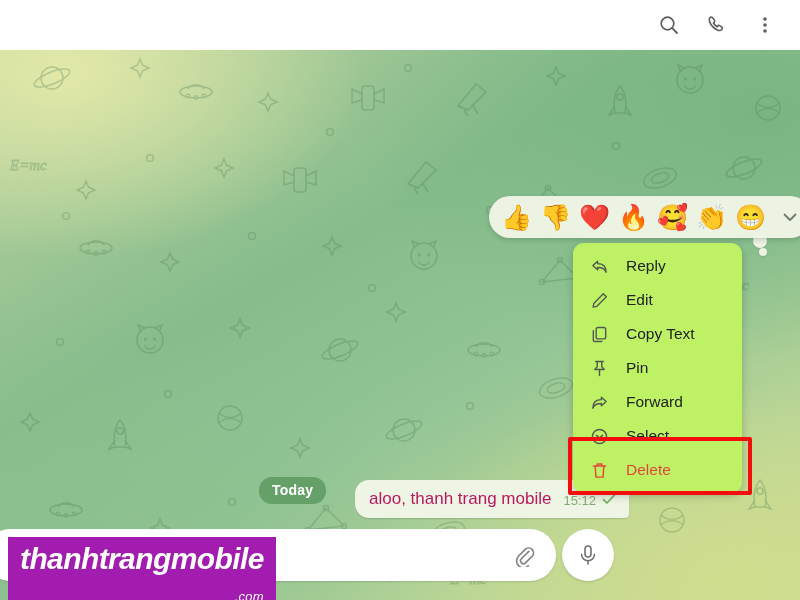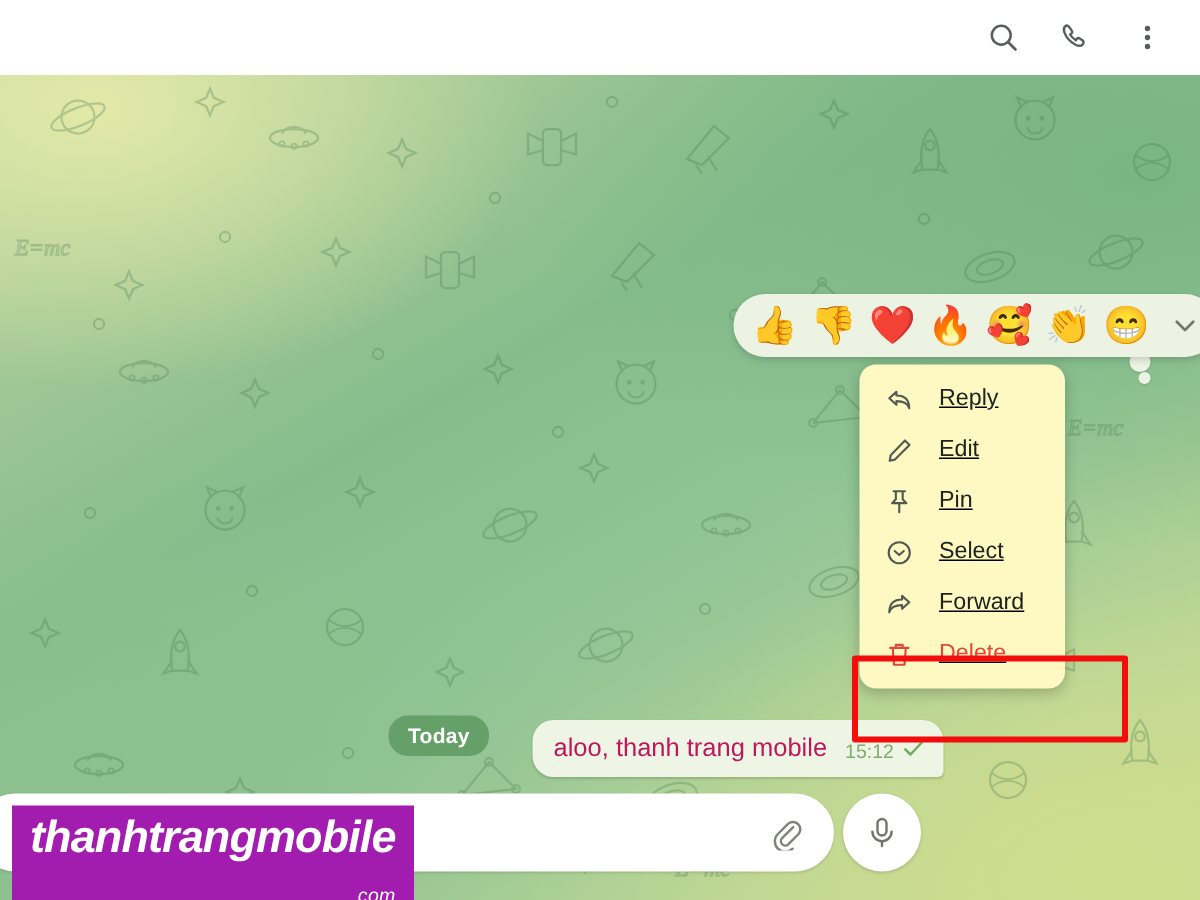--- a/index.html
+++ b/index.html
@@ -145,28 +145,27 @@
     z-index: 29;
     box-shadow: 0 1px 2px rgba(0,0,0,0.10);
   }
   .bubble-dot.d1 { left: 753px; top: 234px; width: 14px; height: 14px; }
   .bubble-dot.d2 { left: 759px; top: 248px; width: 8px;  height: 8px; }
 
   
   .context-menu {
     position: absolute;
     left: 573px; top: 243px;
-    width: 137px;
-    background: #fef9c3;
+    width: 169px;
+    background: #bef264;
     border-radius: 11px;
     padding: 6px 0 6px 0;
     box-shadow: 0 3px 9px rgba(0,0,0,0.22);
     z-index: 25;
     overflow: hidden;
-    text-decoration: underline;
   }
   .menu-item {
     height: 34px;
     display: flex;
     align-items: center;
     padding-left: 14px;
   }
   .menu-ico {
     width: 24px;
     min-width: 24px;
@@ -491,49 +490,58 @@
 
     <div class="menu-item">
       <span class="menu-ico">
         <svg width="19" height="19" viewBox="0 0 20 20">
           <path d="M14 2.8 L17.2 6 L7 16.2 L3.3 17 L4 13.2 Z" fill="none" stroke="currentColor" stroke-width="1.5" stroke-linejoin="round"></path>
         </svg>
       </span>
       <span class="menu-label">Edit</span>
     </div>
 
+    <div class="menu-item">
+      <span class="menu-ico">
+        <svg width="19" height="19" viewBox="0 0 20 20">
+          <rect x="6.5" y="2.6" width="10" height="12" rx="2" fill="none" stroke="currentColor" stroke-width="1.5"></rect>
+          <path d="M12.5 17.4 L5.5 17.4 A2 2 0 0 1 3.5 15.4 L3.5 6" fill="none" stroke="currentColor" stroke-width="1.5" stroke-linecap="round"></path>
+        </svg>
+      </span>
+      <span class="menu-label">Copy Text</span>
+    </div>
 
     <div class="menu-item">
       <span class="menu-ico">
         <svg width="19" height="19" viewBox="0 0 20 20">
           <path d="M6 2.6 L14 2.6 M7.6 2.6 L7.6 8.2 L5 11 L15 11 L12.4 8.2 L12.4 2.6" fill="none" stroke="currentColor" stroke-width="1.5" stroke-linecap="round" stroke-linejoin="round"></path>
           <path d="M10 11 L10 17.4" fill="none" stroke="currentColor" stroke-width="1.5" stroke-linecap="round"></path>
         </svg>
       </span>
       <span class="menu-label">Pin</span>
     </div>
 
     <div class="menu-item">
       <span class="menu-ico">
         <svg width="19" height="19" viewBox="0 0 20 20">
+          <path d="M12 4.5 L17 9 L12 13.5 L12 11 C7 11 4 12.5 3 16
+                   C3 9.5 6.5 7 12 7 Z" fill="none" stroke="currentColor" stroke-width="1.5" stroke-linejoin="round"></path>
+        </svg>
+      </span>
+      <span class="menu-label">Forward</span>
+    </div>
+
+    <div class="menu-item">
+      <span class="menu-ico">
+        <svg width="19" height="19" viewBox="0 0 20 20">
           <circle cx="10" cy="10" r="7.4" fill="none" stroke="currentColor" stroke-width="1.5"></circle>
           <path d="M6.8 8.8 L10 11.6 L13.2 8.8" fill="none" stroke="currentColor" stroke-width="1.5" stroke-linecap="round" stroke-linejoin="round"></path>
         </svg>
       </span>
       <span class="menu-label">Select</span>
-    </div>
-
-    <div class="menu-item">
-      <span class="menu-ico">
-        <svg width="19" height="19" viewBox="0 0 20 20">
-          <path d="M12 4.5 L17 9 L12 13.5 L12 11 C7 11 4 12.5 3 16
-                   C3 9.5 6.5 7 12 7 Z" fill="none" stroke="currentColor" stroke-width="1.5" stroke-linejoin="round"></path>
-        </svg>
-      </span>
-      <span class="menu-label">Forward</span>
     </div>
 
     <div class="menu-item danger">
       <span class="menu-ico">
         <svg width="19" height="19" viewBox="0 0 20 20">
           <path d="M3.6 5.2 L16.4 5.2" stroke="currentColor" stroke-width="1.5" stroke-linecap="round"></path>
           <path d="M5.4 5.2 L6.3 17 L13.7 17 L14.6 5.2" fill="none" stroke="currentColor" stroke-width="1.5" stroke-linejoin="round"></path>
           <path d="M7.6 5.2 L7.6 3.1 L12.4 3.1 L12.4 5.2" fill="none" stroke="currentColor" stroke-width="1.5" stroke-linejoin="round"></path>
         </svg>
       </span>

